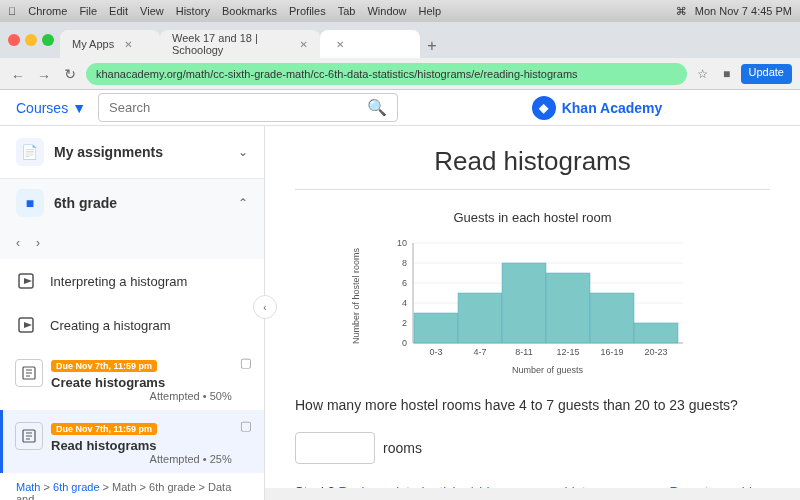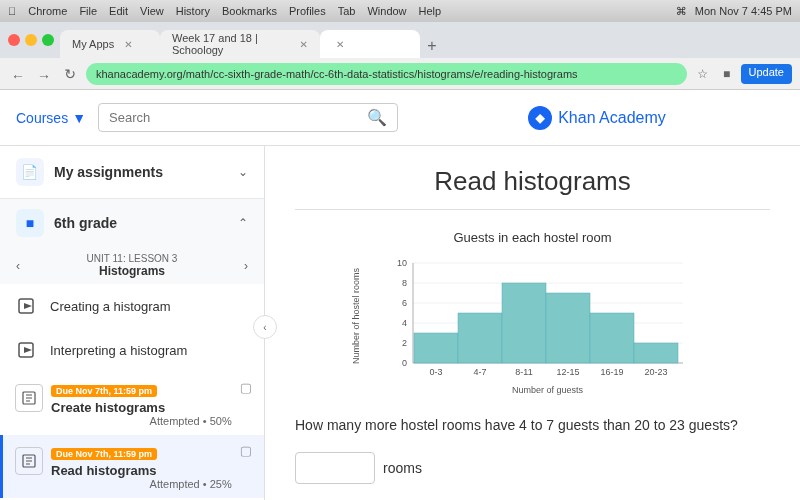--- a/index.html
+++ b/index.html
@@ -49,34 +49,34 @@
       gap: 6px;
       border-bottom: 1px solid #ccc;
     }
     .nav-btn { width: 20px; height: 20px; display: flex; align-items: center; justify-content: center; color: #666; font-size: 14px; cursor: pointer; }
     .url-input { flex: 1; height: 22px; border: none; border-radius: 11px; background: #86efac; padding: 0 10px; font-size: 11px; color: #333; outline: none; }
     .url-actions { display: flex; gap: 4px; }
     .url-icon { width: 20px; height: 20px; display: flex; align-items: center; justify-content: center; font-size: 12px; color: #666; }
 
     
     .ka-navbar {
-      height: 56px;
+      height: 36px;
       background: #fff;
       border-bottom: 1px solid #e0e0e0;
       display: flex;
       align-items: center;
       padding: 0 16px;
       gap: 12px;
     }
     .ka-courses-btn { display: flex; align-items: center; gap: 4px; font-size: 14px; font-weight: 500; color: #1865f2; cursor: pointer; }
     .ka-search { display: flex; align-items: center; gap: 6px; border: 1px solid #ccc; border-radius: 4px; padding: 4px 10px; flex: 1; max-width: 300px; }
     .ka-search input { border: none; outline: none; font-size: 13px; color: #0c4a6e; background: transparent; width: 100%; }
     .ka-logo { display: flex; align-items: center; gap: 6px; margin: 0 auto; }
     .ka-logo-icon { width: 24px; height: 24px; background: #1865f2; border-radius: 50%; display: flex; align-items: center; justify-content: center; color: white; font-size: 12px; font-weight: bold; }
-    .ka-logo-text { font-size: 16px; font-weight: 400; color: #1865f2; }
+    .ka-logo-text { font-size: 14px; font-weight: 700; color: #1865f2; }
     .ka-nav-right { display: flex; align-items: center; gap: 12px; }
     .ka-donate { font-size: 14px; color: #444; cursor: pointer; }
     .ka-user { font-size: 14px; font-weight: 500; color: #1865f2; cursor: pointer; display: flex; align-items: center; gap: 4px; }
     .ka-user-circle { width: 28px; height: 28px; background: #1865f2; border-radius: 50%; display: flex; align-items: center; justify-content: center; color: white; font-size: 11px; font-weight: bold; }
 
     
     .main-layout { display: flex; height: calc(500px - 22px - 36px - 32px - 48px); }
 
     
     .sidebar { width: 265px; background: #fff; border-right: 1px solid #e0e0e0; overflow-y: auto; flex-shrink: 0; }
@@ -219,45 +219,41 @@
 
       <div class="sidebar-section">
         <div class="grade-header">
           <div class="grade-icon">■</div>
           <span class="grade-text">6th grade</span>
           <span class="sidebar-chevron">⌃</span>
         </div>
 
         <div class="lesson-nav">
           <div class="lesson-arrow">‹</div>
-          <div class="lesson-info">
-            <div class="lesson-unit">UNIT 11: LESSON 3</div>
-            <div class="lesson-name">Histograms</div>
-          </div>
           <div class="lesson-arrow">›</div>
         </div>
 
         <div class="sidebar-item">
           <div class="sidebar-item-icon">
             <svg width="20" height="20" viewBox="0 0 20 20">
                 <rect x="1" y="3" width="14" height="14" rx="2" fill="none" stroke="#555" stroke-width="1.5"></rect>
                 <polygon points="6,7 14,10 6,13" fill="#555"></polygon>
               </svg>
           </div>
-          <span class="sidebar-item-text">Creating a histogram</span>
+          <span class="sidebar-item-text">Interpreting a histogram</span>
         </div>
 
         <div class="sidebar-item">
           <div class="sidebar-item-icon">
             <svg width="20" height="20" viewBox="0 0 20 20">
                 <rect x="1" y="3" width="14" height="14" rx="2" fill="none" stroke="#555" stroke-width="1.5"></rect>
                 <polygon points="6,7 14,10 6,13" fill="#555"></polygon>
               </svg>
           </div>
-          <span class="sidebar-item-text">Interpreting a histogram</span>
+          <span class="sidebar-item-text">Creating a histogram</span>
         </div>
 
         <div class="assignment-item" style="display:flex; align-items:flex-start; gap:8px; padding:8px 12px;">
           <div style="width:28px; height:28px; border:1px solid #ccc; border-radius:4px; display:flex; align-items:center; justify-content:center; flex-shrink:0; margin-top:4px;">
             <svg width="16" height="16" viewBox="0 0 16 16">
                 <rect x="2" y="2" width="12" height="12" rx="1" fill="none" stroke="#555" stroke-width="1.2"></rect>
                 <line x1="5" y1="5" x2="11" y2="5" stroke="#555" stroke-width="1"></line>
                 <line x1="5" y1="8" x2="11" y2="8" stroke="#555" stroke-width="1"></line>
                 <line x1="5" y1="11" x2="9" y2="11" stroke="#555" stroke-width="1"></line>
               </svg>

